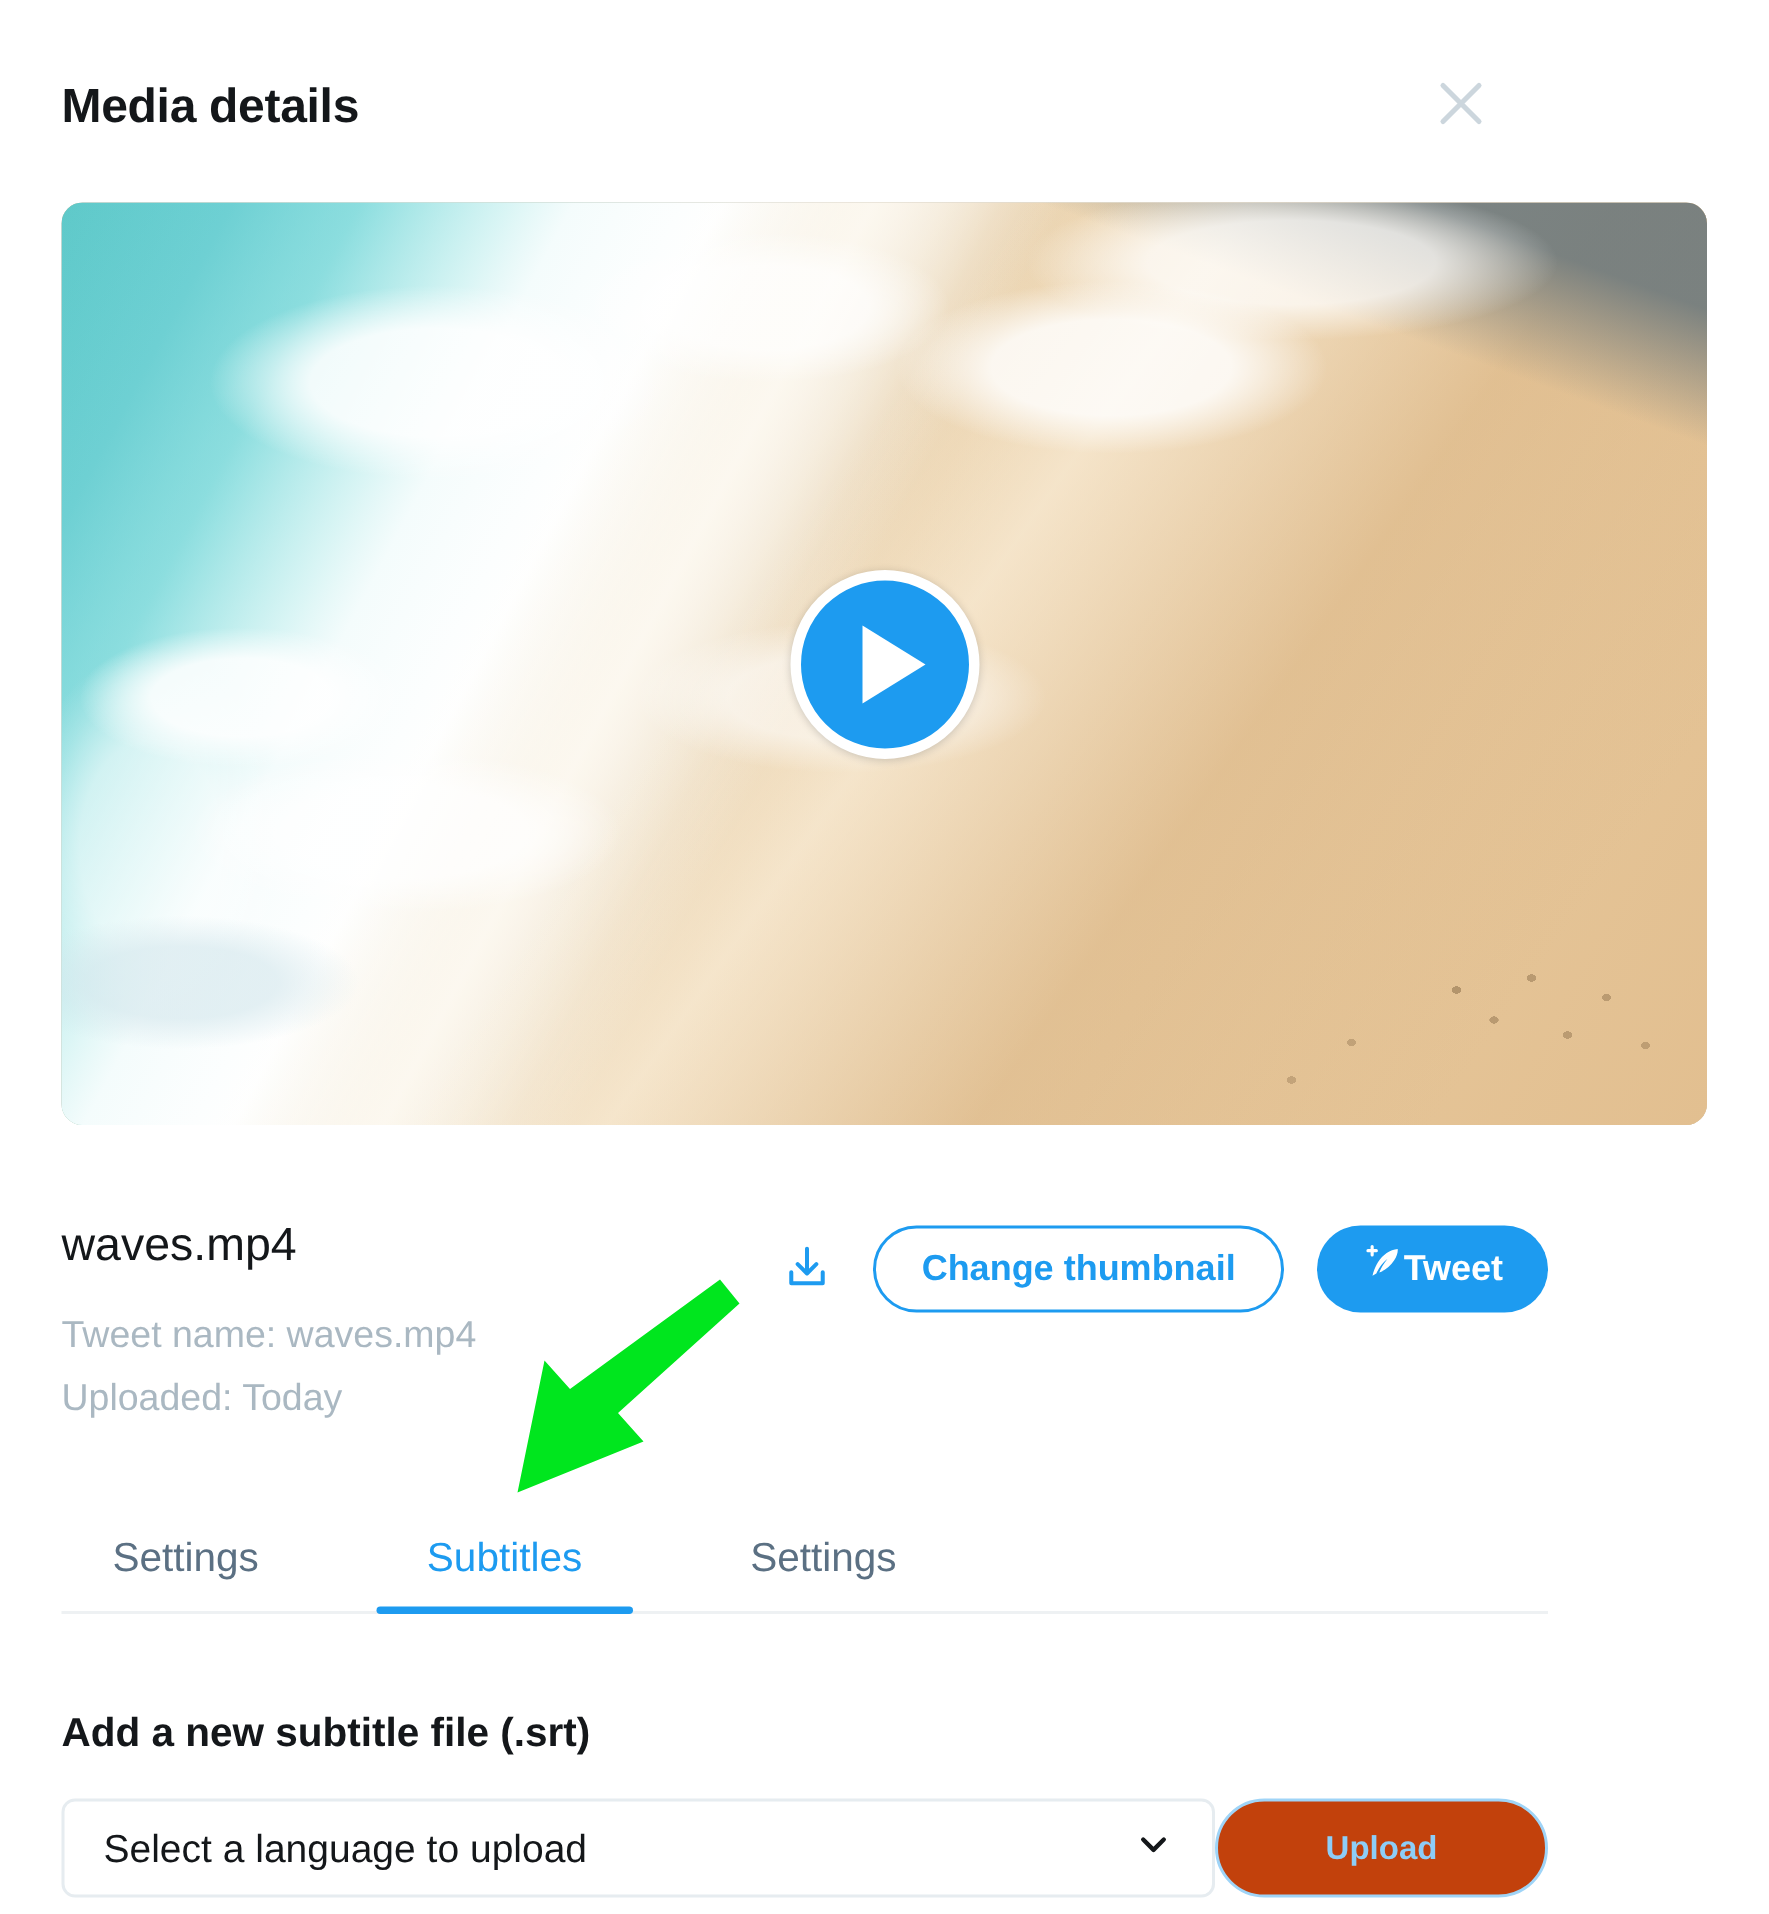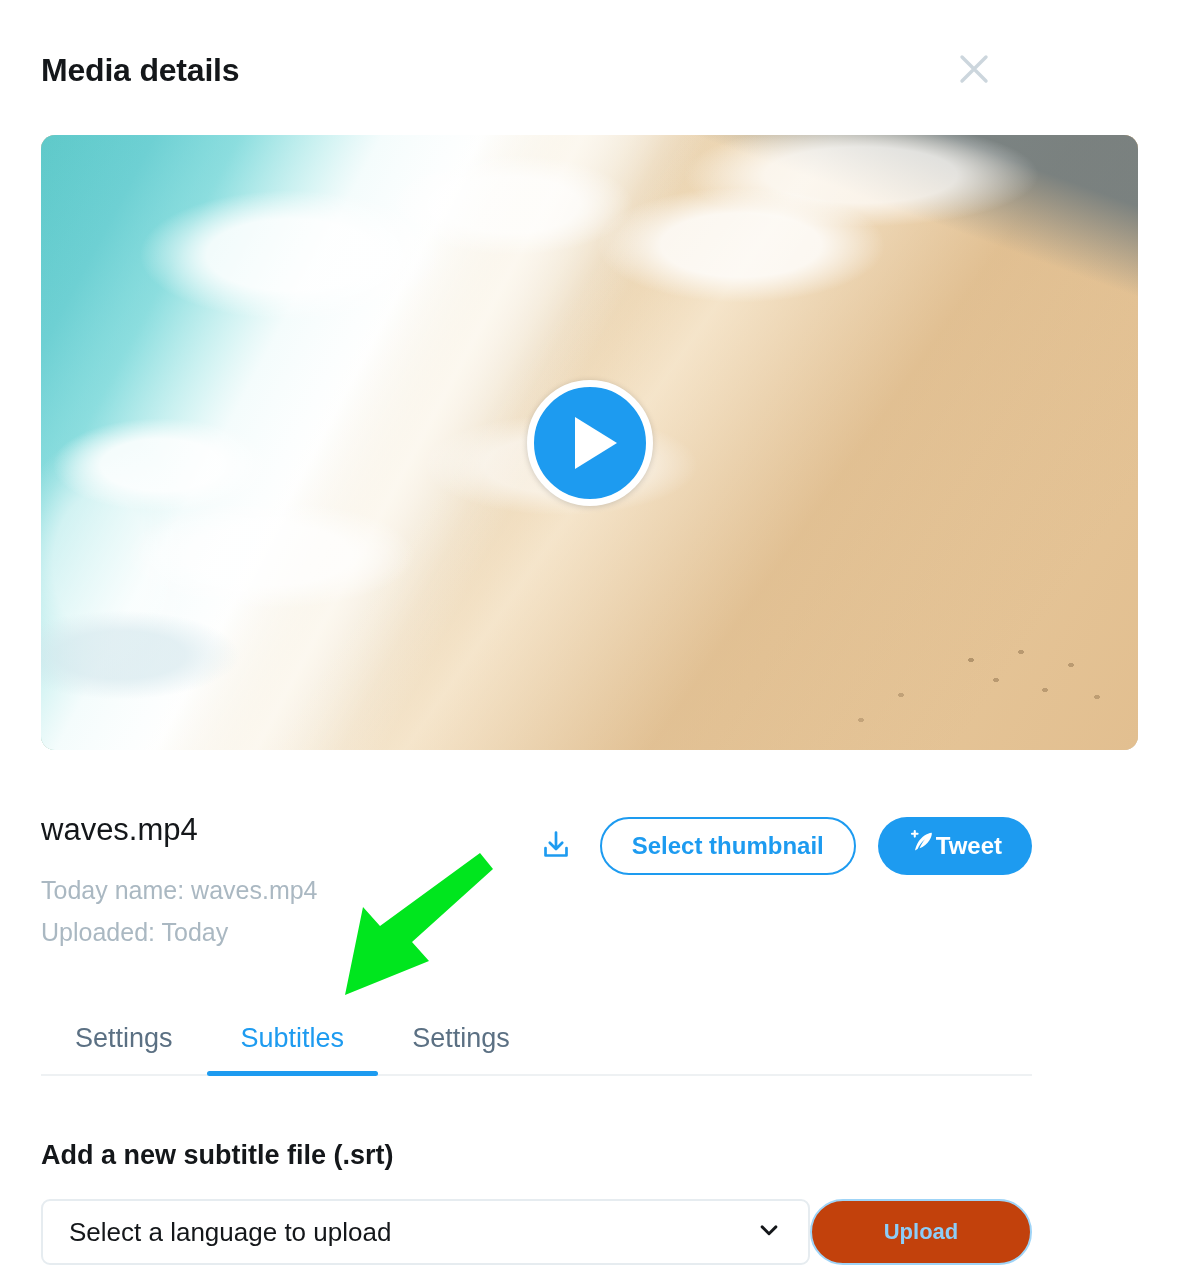--- a/index.html
+++ b/index.html
@@ -212,20 +212,21 @@
     justify-content: center;
   }
 
   
   .tabs {
     position: relative;
     display: flex;
     align-items: flex-end;
     margin-top: 58px;
     border-bottom: 2px solid #eef1f3;
+    gap: 44px;
   }
   .tab {
     padding: 12px 34px 20px 34px;
     font-size: 27px;
     color: #5b7083;
     cursor: pointer;
     background: none;
     border: none;
     font-family: "Liberation Sans", sans-serif;
     position: relative;
@@ -323,36 +324,36 @@
     <div class="foam"></div>
     <div class="play-button">
       <span class="play-triangle"></span>
     </div>
   </div>
 
   <div class="info-row">
     <div>
       <div class="file-title">waves.mp4</div>
       <div class="meta-block">
-        <div class="meta-line">Today name: waves.mp4</div>
+        <div class="meta-line">Tweet name: waves.mp4</div>
         <div class="meta-line">Uploaded: Today</div>
       </div>
     </div>
 
     <div class="actions">
       <button class="icon-btn">
         <span>
           <svg width="34" height="34" viewBox="0 0 24 24" aria-hidden="true">
             <path d="M12 3.2 V14.2 M12 14.8 L7.6 10.4 M12 14.8 L16.4 10.4" stroke="#1d9bf0" stroke-width="1.9" stroke-linecap="round" stroke-linejoin="round" fill="none"></path>
             <path d="M4.6 14.2 V19.4 H19.4 V14.2" stroke="#1d9bf0" stroke-width="1.9" stroke-linecap="round" stroke-linejoin="round" fill="none"></path>
           </svg>
         </span>
       </button>
 
-      <button class="btn-outline">Select thumbnail</button>
+      <button class="btn-outline">Change thumbnail</button>
 
       <button class="btn-primary">
         <span>
           <svg width="28" height="28" viewBox="0 0 24 24" aria-hidden="true">
             <path d="M20.4 3.2 C16 3.6 11.8 6.6 9.2 10.6 C7.6 13.1 6.6 15.8 6 18.4 L8.2 17.2 C9.4 14.2 11.6 11 14.6 8.7 C12.4 11.4 10.8 14.1 9.9 16.6 C13.4 15.2 16.6 12.6 18.4 9.6 C19.9 7.2 20.6 5 20.4 3.2 Z" fill="#ffffff"></path>
             <path d="M3.4 4.1 H8.2 M5.8 1.7 V6.5" stroke="#ffffff" stroke-width="1.8" stroke-linecap="round"></path>
           </svg>
         </span>
         <span>Tweet</span>
       </button>

